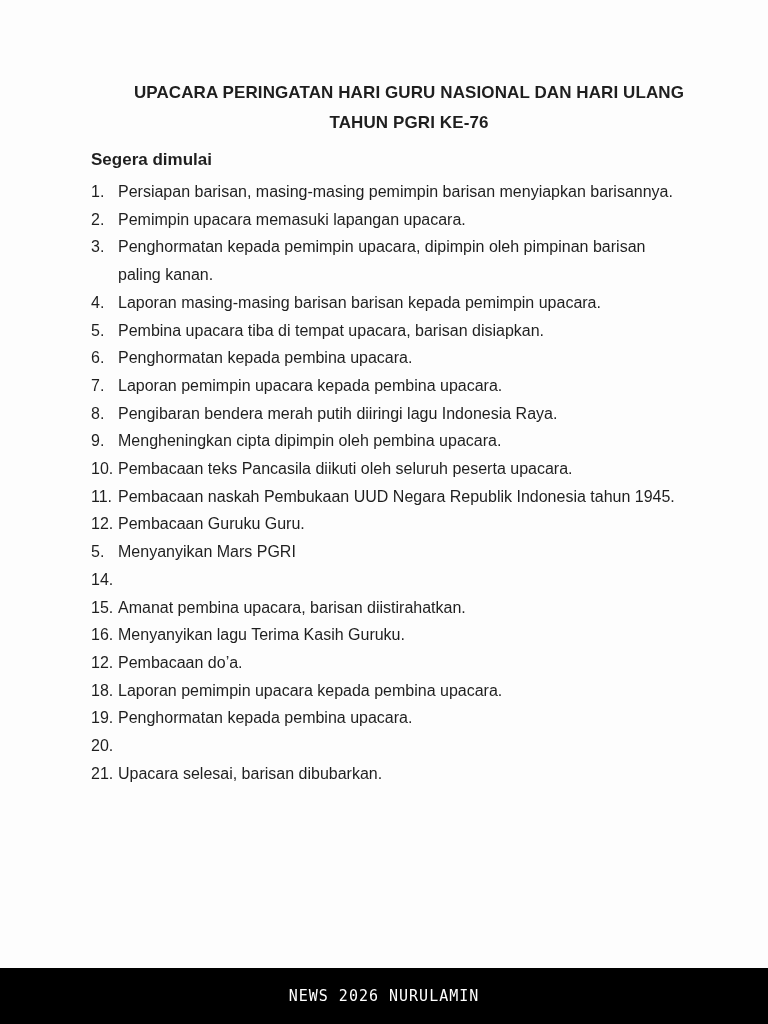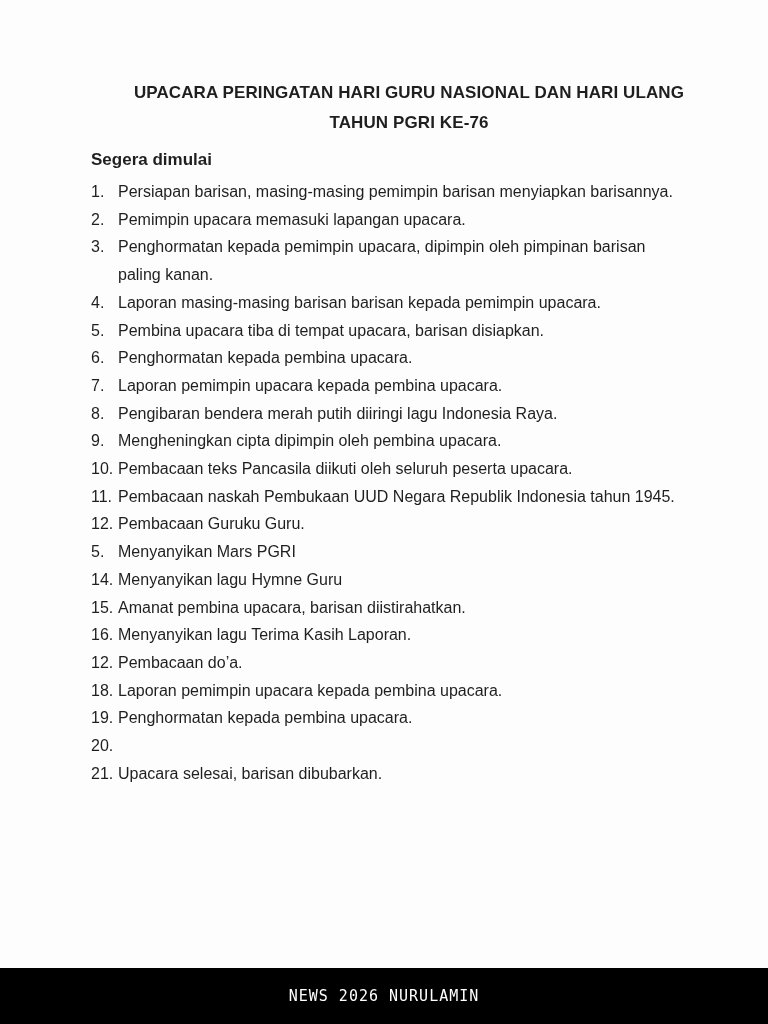--- a/index.html
+++ b/index.html
@@ -128,29 +128,28 @@
       <div class="item">
         <span class="num">12.</span>
         <span class="txt">Pembacaan Guruku Guru.</span>
       </div>
       <div class="item">
         <span class="num">5.</span>
         <span class="txt">Menyanyikan Mars PGRI</span>
       </div>
       <div class="item">
         <span class="num">14.</span>
-        <span class="txt">Menyanyikan lagu Hymne Guru</span>
       </div>
       <div class="item">
         <span class="num">15.</span>
         <span class="txt">Amanat pembina upacara, barisan diistirahatkan.</span>
       </div>
       <div class="item">
         <span class="num">16.</span>
-        <span class="txt">Menyanyikan lagu Terima Kasih Laporan.</span>
+        <span class="txt">Menyanyikan lagu Terima Kasih Guruku.</span>
       </div>
       <div class="item">
         <span class="num">12.</span>
         <span class="txt">Pembacaan do’a.</span>
       </div>
       <div class="item">
         <span class="num">18.</span>
         <span class="txt">Laporan pemimpin upacara kepada pembina upacara.</span>
       </div>
       <div class="item">

